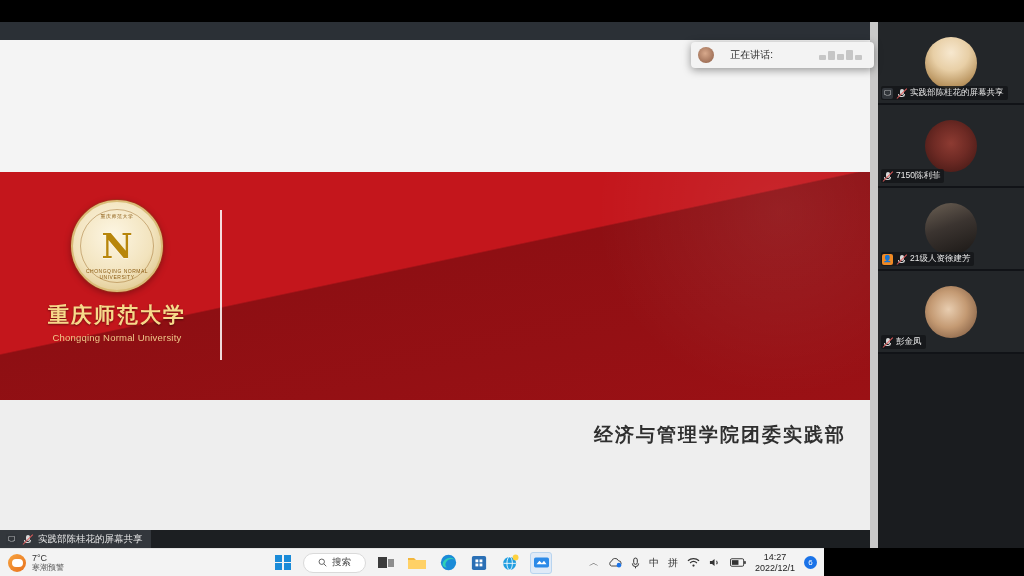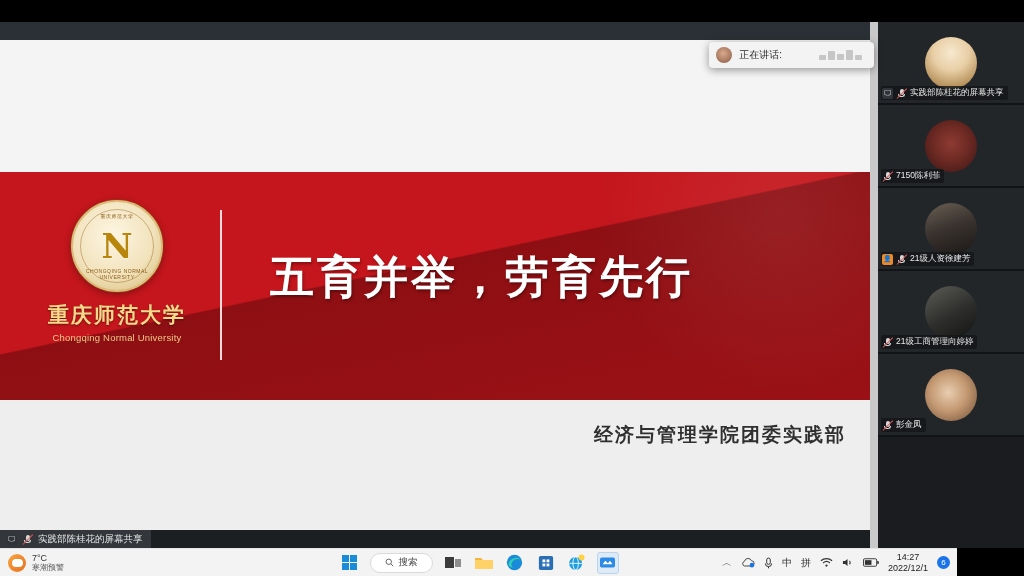--- a/index.html
+++ b/index.html
@@ -164,21 +164,21 @@
     border-radius:0 0 4px 4px;
   }
   .mic-off .slash {
     position:absolute; left:-1px; top:5px; width:14px; height:1.4px;
     background:#e05b5b; transform:rotate(-45deg); transform-origin:center;
   }
 
   .speaking-toast {
     position:absolute; right:150px; top:20px; z-index:40;
     background:#f3f3f3; border-radius:4px; height:26px;
-    display:flex; align-items:center; gap:7px; padding:0 12px 0 7px;
+    display:flex; align-items:center; gap:16px; padding:0 12px 0 7px;
     box-shadow:0 2px 8px rgba(0,0,0,.4);
   }
   .speaking-toast .sp-av {
     width:16px; height:16px; border-radius:50%;
     background:radial-gradient(circle at 45% 40%,#d8a98c,#8a5b44);
   }
   .speaking-toast .sp-txt { font-size:10px; color:#2a2a2a; }
   .speaking-toast .wave { display:flex; align-items:flex-end; gap:2px; margin-left:30px; }
   .speaking-toast .wave i {
     display:block; width:7px; background:#c6c6c6; border-radius:1px;
@@ -196,21 +196,21 @@
   .av-e { width:100%; height:100%; background:
       radial-gradient(circle at 45% 45%, #e8cdb0 0%, #c49a73 45%, #6d4a33 100%); }
   .av-blue {
     width:100%; height:100%; background:#1a73e8;
     display:flex; align-items:center; justify-content:center;
     font-size:12px; color:#fff; letter-spacing:.5px;
   }
 
   
   .taskbar {
-    position:absolute; left:0; top:548px; width:957px; height:28px;
+    position:absolute; left:0; top:548px; width:824px; height:28px;
     background:#f3f3f3; display:flex; align-items:center;
     border-top:1px solid #e3e3e3;
   }
   .weather { display:flex; align-items:center; gap:6px; padding-left:8px; width:210px; }
   .weather .wicon {
     width:18px; height:18px; border-radius:50%;
     background:linear-gradient(135deg,#f7a440,#e8711c);
     position:relative;
   }
   .weather .wicon::after {
@@ -258,21 +258,20 @@
               <div class="ring"></div>
               <div class="arc-top">重庆师范大学</div>
               <div class="mark">N</div>
               <div class="arc-bot">CHONGQING NORMAL UNIVERSITY</div>
             </div>
             <div class="uni-cn">重庆师范大学</div>
             <div class="uni-en">Chongqing Normal University</div>
           </div>
 
           <div class="divider-line"></div>
-          <div class="slide-title">五育并举，劳育先行</div>
         </div>
 
         <div class="slide-bottom-fill"></div>
         <div class="slide-footer">经济与管理学院团委实践部</div>
       </div>
 
       <div class="share-bar">
         <div class="share-chip">
           <span class="badge-sq badge-share">🖵</span>
           <span class="mic-off">
@@ -324,33 +323,20 @@
             <span class="mic-off">
               <i class="body"></i>
               <i class="stand"></i>
               <i class="slash"></i>
             </span>
             <span class="nm">21级人资徐建芳</span>
           </div>
         </div>
         <div class="tile">
           <div class="avatar">
-            <div class="av-d"></div>
-          </div>
-          <div class="nameplate">
-            <span class="mic-off">
-              <i class="body"></i>
-              <i class="stand"></i>
-              <i class="slash"></i>
-            </span>
-            <span class="nm">21级工商管理向婷婷</span>
-          </div>
-        </div>
-        <div class="tile">
-          <div class="avatar">
             <div class="av-e"></div>
           </div>
           <div class="nameplate">
             <span class="mic-off">
               <i class="body"></i>
               <i class="stand"></i>
               <i class="slash"></i>
             </span>
             <span class="nm">彭金凤</span>
           </div>

